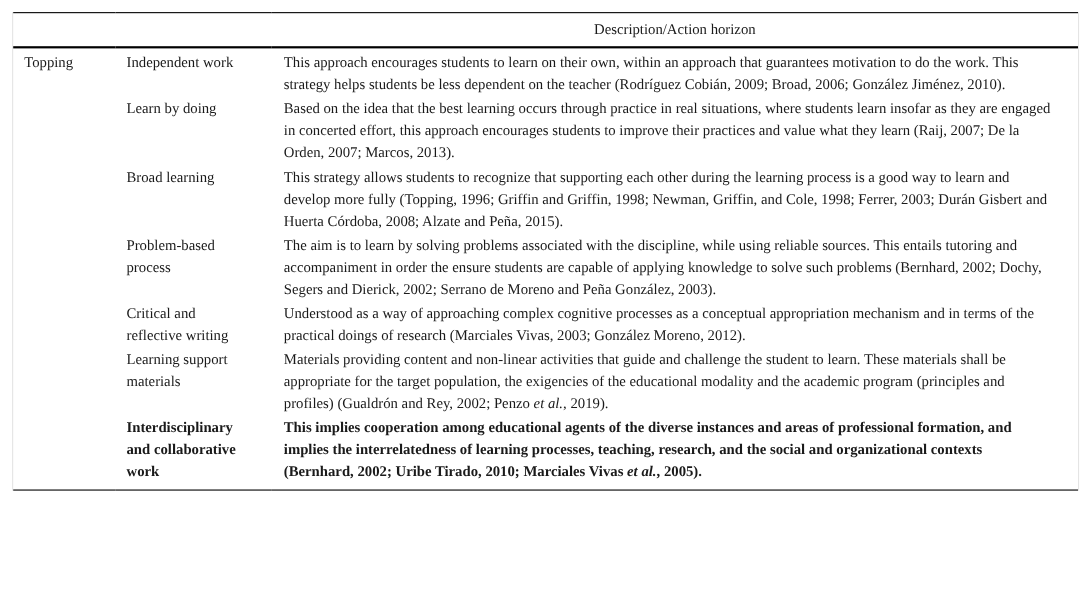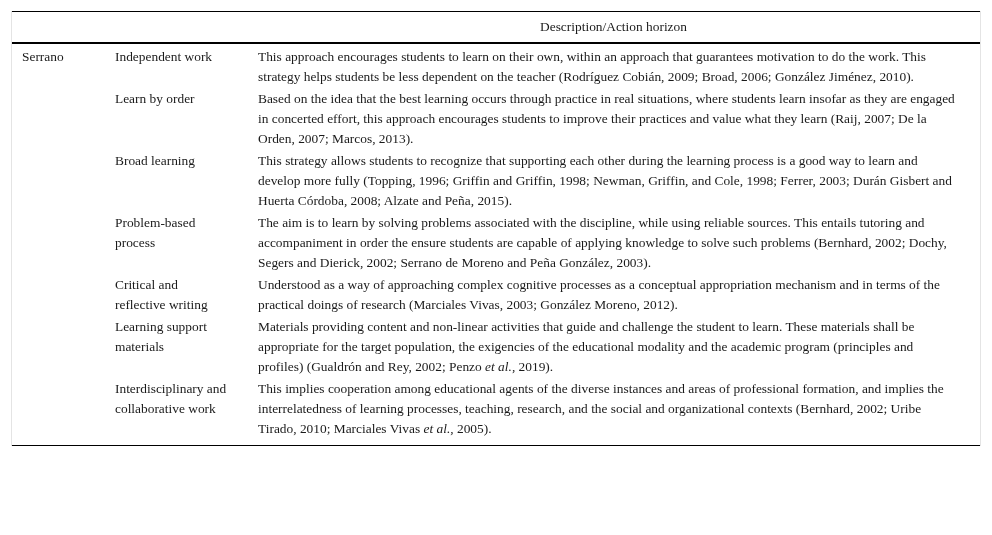--- a/index.html
+++ b/index.html
@@ -46,20 +46,21 @@
       vertical-align: top;
       line-height: 20px;
       padding: 2px 8px 0 0;
     }
     tbody tr:first-child td {
       padding-top: 3px;
     }
     tbody tr:last-child td {
       padding-bottom: 6px;
       border-bottom: 1.5px solid #000;
+      font-weight: bold;
     }
     td.referent {
       padding-left: 10px;
     }
     td.strategy {
       padding-left: 10px;
       padding-right: 20px;
       margin-top: 46px;
     }
     td.desc {
@@ -82,27 +83,27 @@
     </colgroup>
     <thead>
       <tr>
         <th></th>
         <th></th>
         <th>Description/Action horizon</th>
       </tr>
     </thead>
     <tbody>
       <tr>
-        <td class="referent">Serrano</td>
+        <td class="referent">Topping</td>
         <td class="strategy">Independent work</td>
         <td class="desc">This approach encourages students to learn on their own, within an approach that guarantees motivation to do the work. This strategy helps students be less dependent on the teacher (Rodríguez Cobián, 2009; Broad, 2006; González Jiménez, 2010).</td>
       </tr>
       <tr>
         <td class="referent"></td>
-        <td class="strategy">Learn by order</td>
+        <td class="strategy">Learn by doing</td>
         <td class="desc">Based on the idea that the best learning occurs through practice in real situations, where students learn insofar as they are engaged in concerted effort, this approach encourages students to improve their practices and value what they learn (Raij, 2007; De la Orden, 2007; Marcos, 2013).</td>
       </tr>
       <tr>
         <td class="referent"></td>
         <td class="strategy">Broad learning</td>
         <td class="desc">This strategy allows students to recognize that supporting each other during the learning process is a good way to learn and develop more fully (Topping, 1996; Griffin and Griffin, 1998; Newman, Griffin, and Cole, 1998; Ferrer, 2003; Durán Gisbert and Huerta Córdoba, 2008; Alzate and Peña, 2015).</td>
       </tr>
       <tr>
         <td class="referent"></td>
         <td class="strategy">Problem-based process</td>

